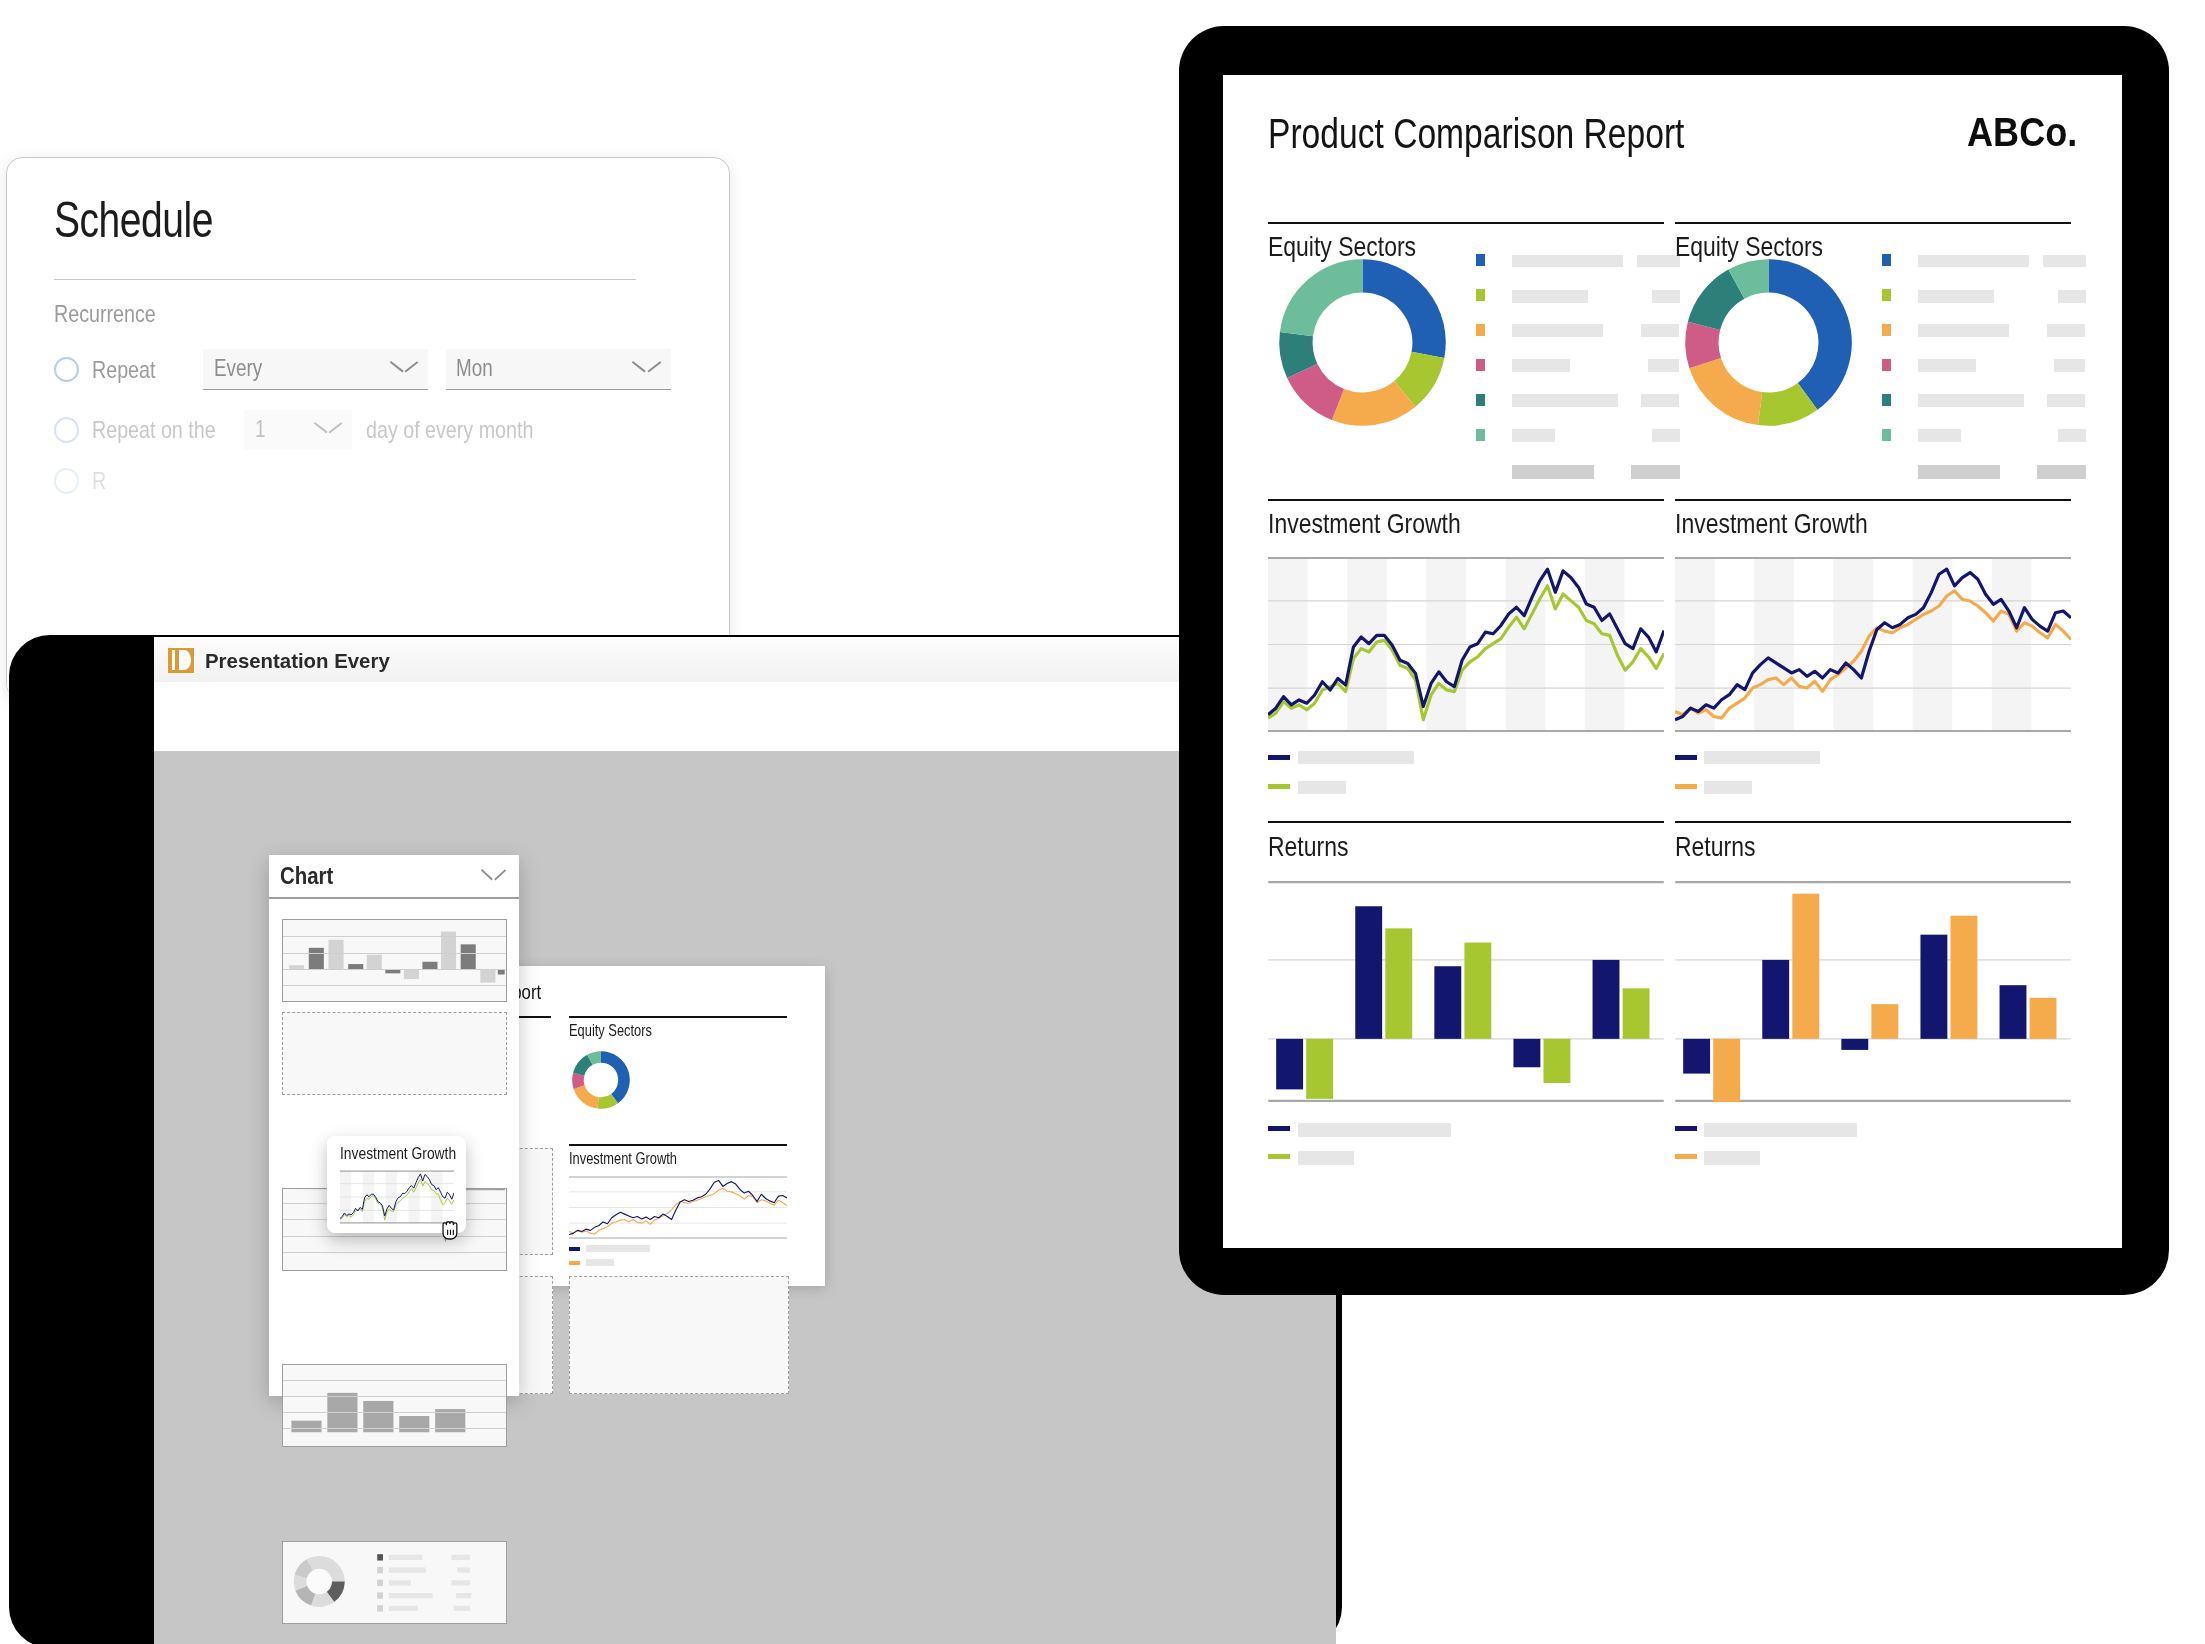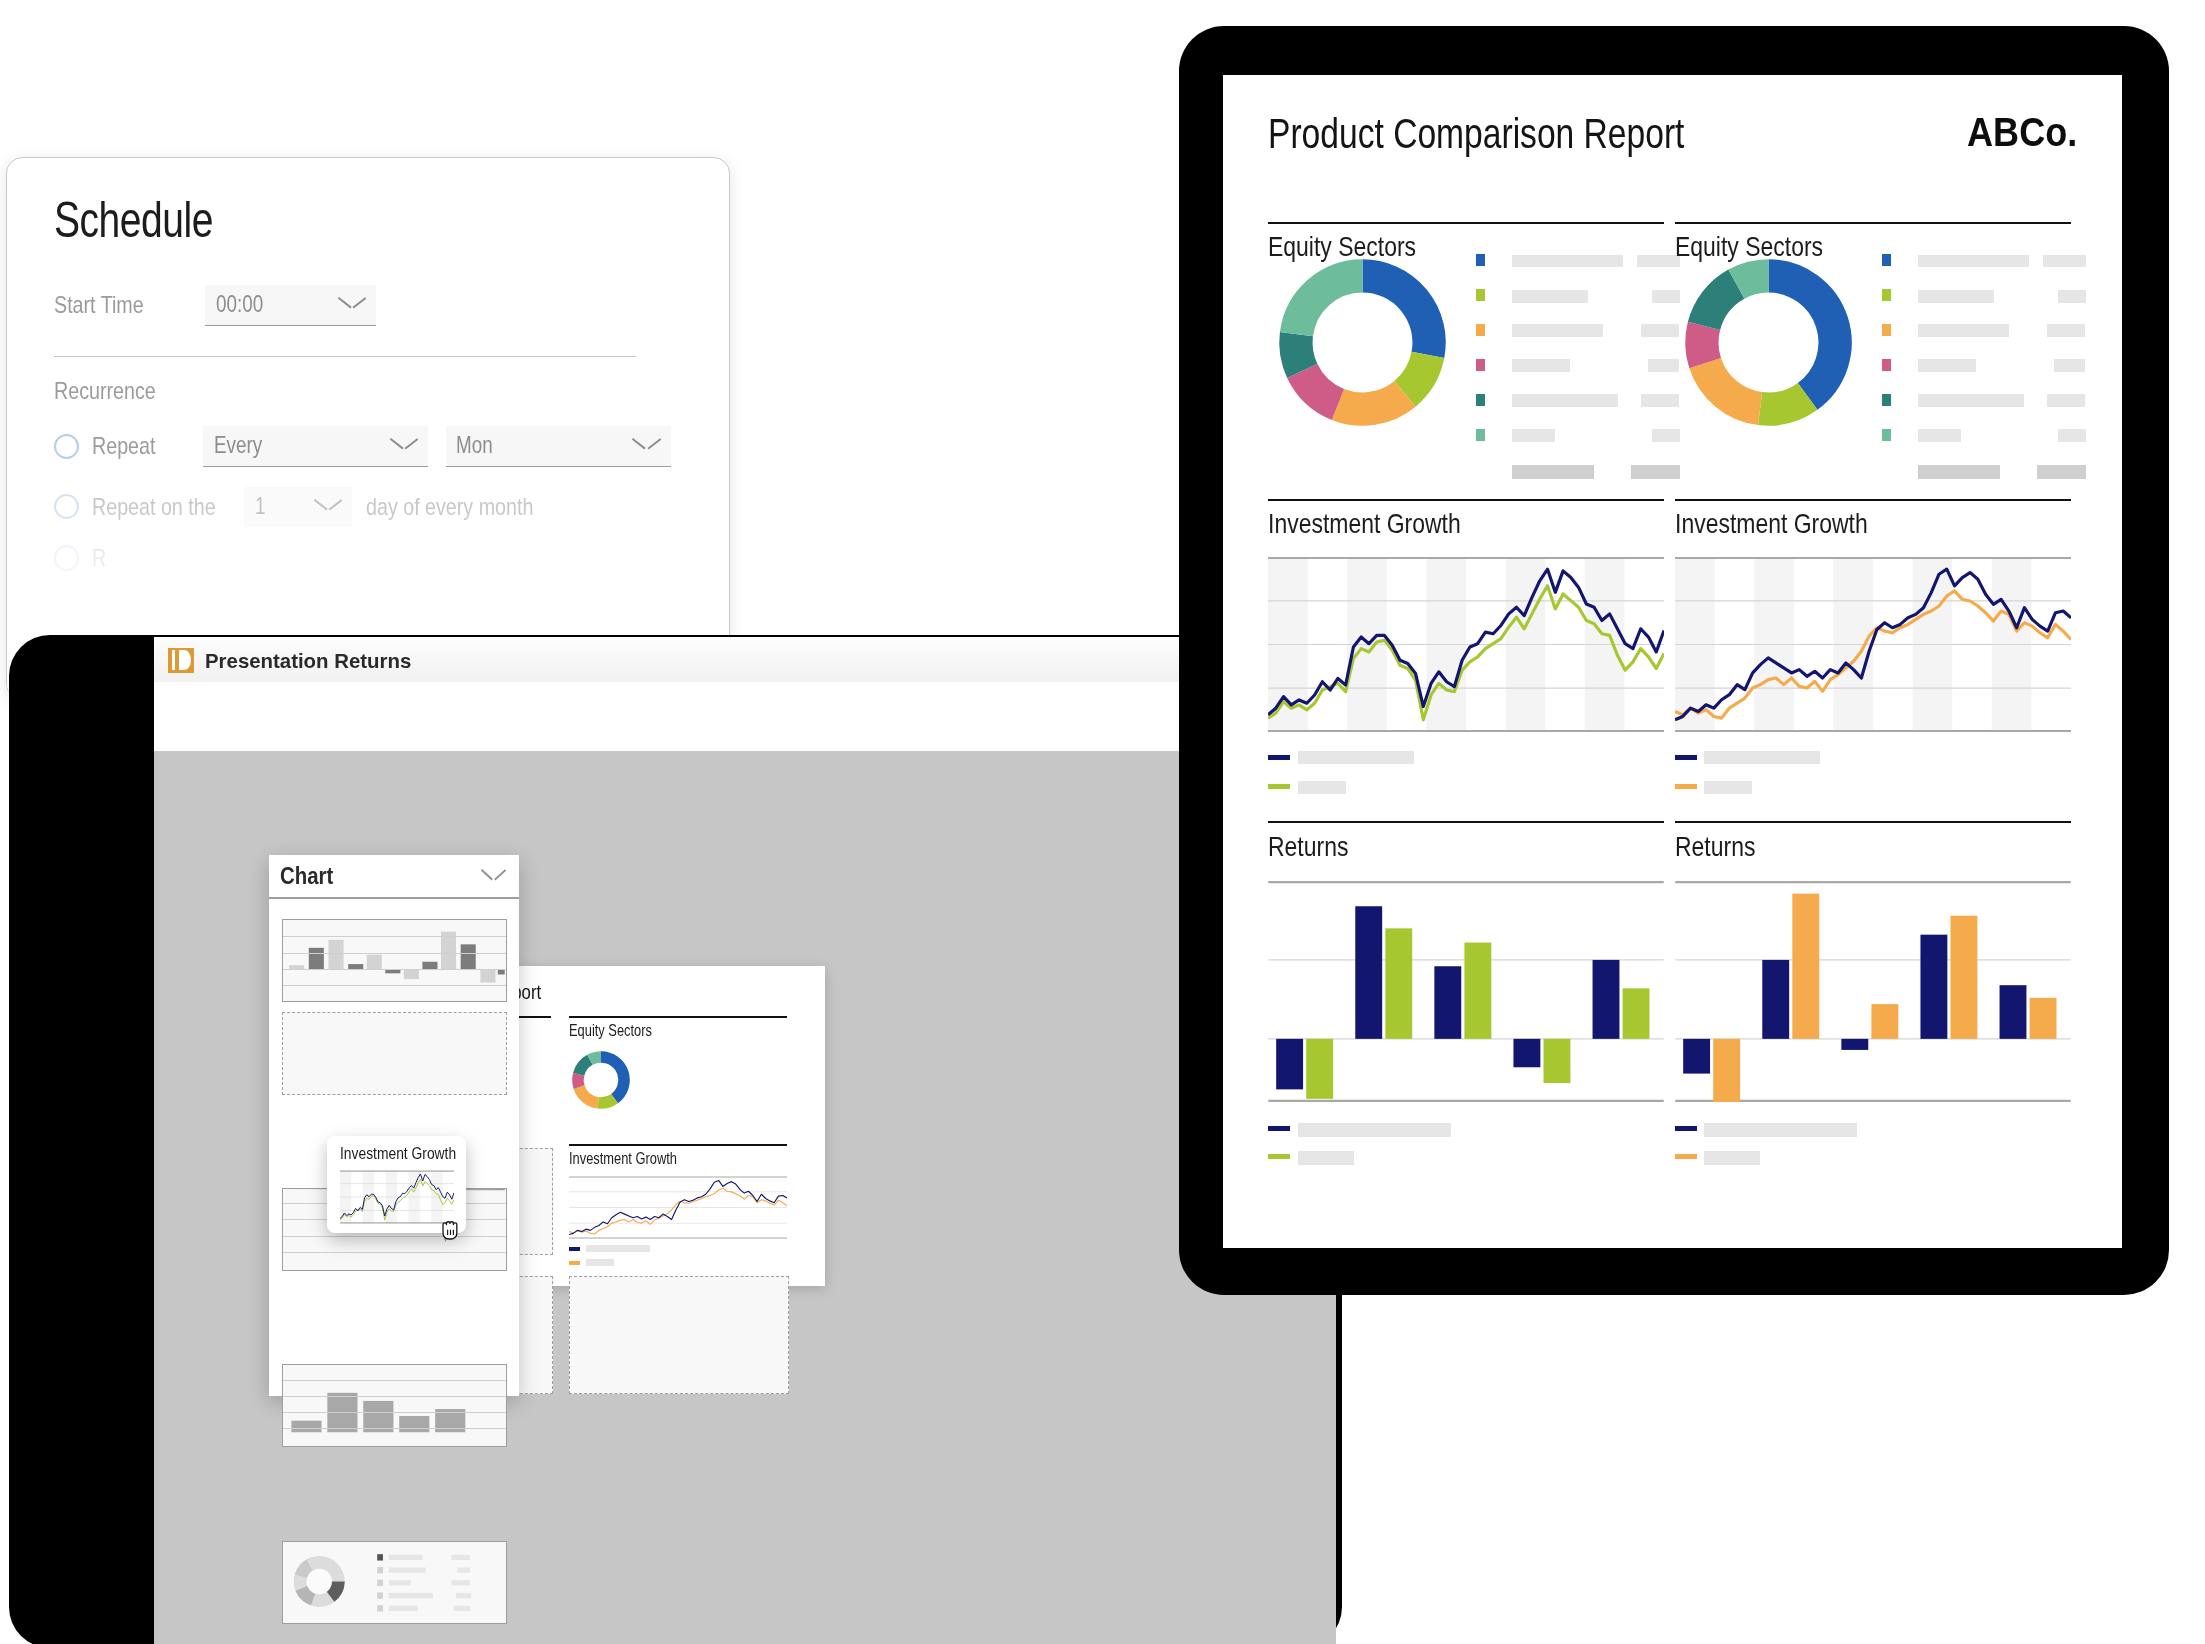--- a/index.html
+++ b/index.html
@@ -113,27 +113,20 @@
   .sw{position:absolute;}
   svg{display:block;}
 </style>
 </head>
 <body>
 
 <div class="abs" id="schedule-card">
   <div class="inner">
     <div class="sched-title">Schedule</div>
 
-    <div class="row" style="margin-top:36px;">
-      <div class="lbl-muted" style="width:157px;">Start Time</div>
-      <div class="field" style="width:150px;margin-left:-5.8px;">
-        <div class="val">00:00</div>
-        <div class="chev"></div>
-      </div>
-    </div>
 
     <div class="hr" style="margin-top:30px;width:582px;"></div>
 
     <div class="lbl-muted" style="margin-top:20px;">Recurrence</div>
 
 
     <div class="row" style="margin-top:21px;">
       <div class="radio off"></div>
       <div class="lbl-muted" style="margin-left:12.8px;width:111px;">Repeat</div>
       <div class="field" style="width:204px;">
@@ -165,21 +158,21 @@
 </div>
 
 <div class="abs blk-frame" id="ps-shadow"></div>
 
 <div class="abs screen" id="ps-window">
 
   <div id="ps-titlebar">
     <div id="ps-logo">
         <i></i>
       </div>
-    <div id="ps-title">Presentation Returns</div>
+    <div id="ps-title">Presentation Every</div>
   </div>
 
 
   <div id="ps-canvas">
 
     <div id="slide">
       <div class="rep-title" style="position:absolute;left:14px;top:14px;font-size:21px;transform:scaleX(.80);">Product Comparison Report</div>
 
       <div class="sec-rule" style="position:absolute;left:14px;top:50px;width:218px;height:1.7px;"></div>
       <div class="sec-h" style="position:absolute;left:14px;top:56px;font-size:15.7px;transform:scaleX(.82);">Equity Sectors</div>

